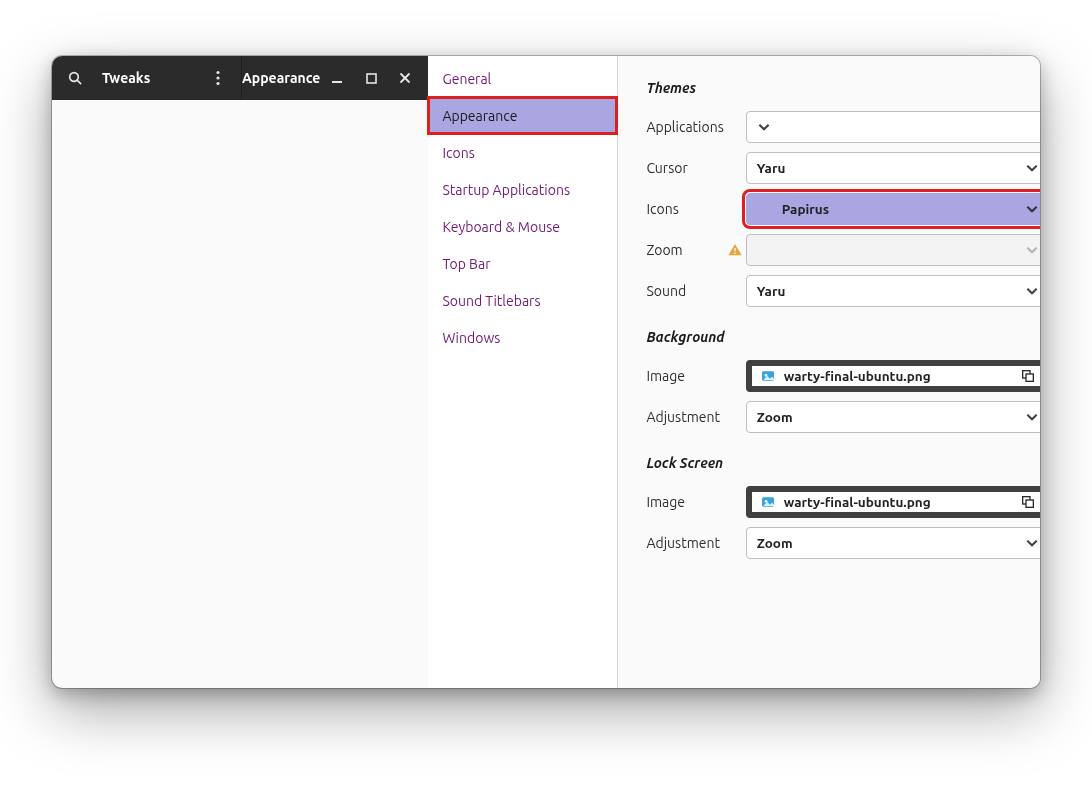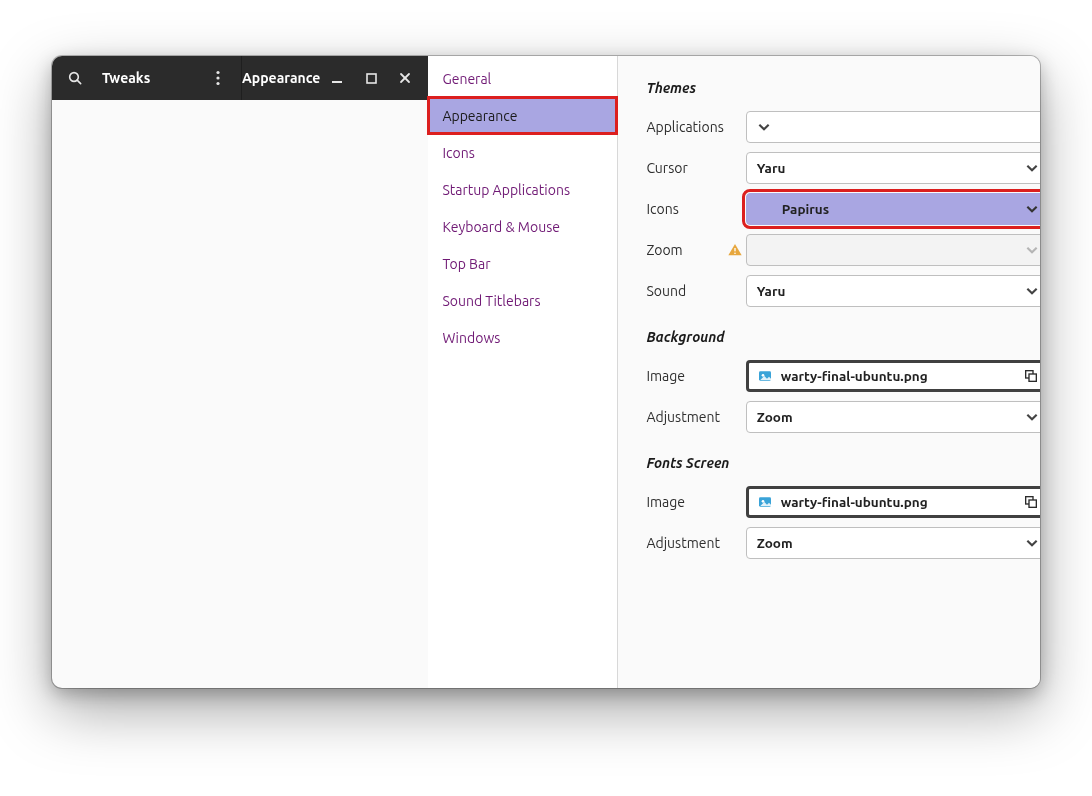--- a/index.html
+++ b/index.html
@@ -166,21 +166,21 @@
   .dd.hl .dd-caret { color: #333; }
   .red-box {
     outline: 3px solid #dc1f1f;
     outline-offset: 1px;
     border-radius: 4px;
   }
 
   .filebtn {
     width: 304px;
     height: 32px;
-    border: 3px solid #404040;
+    border: 6px solid #404040;
     background: #ffffff;
     border-radius: 4px;
     display: flex;
     align-items: center;
     padding: 0 8px;
     font-size: 13.5px;
     font-weight: 600;
     color: #222;
     gap: 8px;
     cursor: pointer;
@@ -355,21 +355,21 @@
           <div class="row-label">Adjustment</div>
           <div class="row-warn"></div>
           <div class="dd">
             <span class="dd-text">Zoom</span>
             <svg class="dd-caret" viewBox="0 0 12 12">
                 <path d="M2 4l4 4 4-4" fill="none" stroke="currentColor" stroke-width="1.8"></path>
               </svg>
           </div>
         </div>
 
-        <div class="section-title gap">Fonts Screen</div>
+        <div class="section-title gap">Lock Screen</div>
 
         <div class="row">
           <div class="row-label">Image</div>
           <div class="row-warn"></div>
           <div class="filebtn">
             <svg class="pic-icn" viewBox="0 0 24 24">
                 <rect x="3" y="5" width="18" height="14" rx="2" fill="#3aa3d8"></rect>
                 <circle cx="9" cy="11" r="2" fill="#fff"></circle>
                 <path d="M5 18 L11 12 L15 16 L18 13 L21 16 V18 Z" fill="#ffffff" opacity="0.85"></path>
               </svg>

